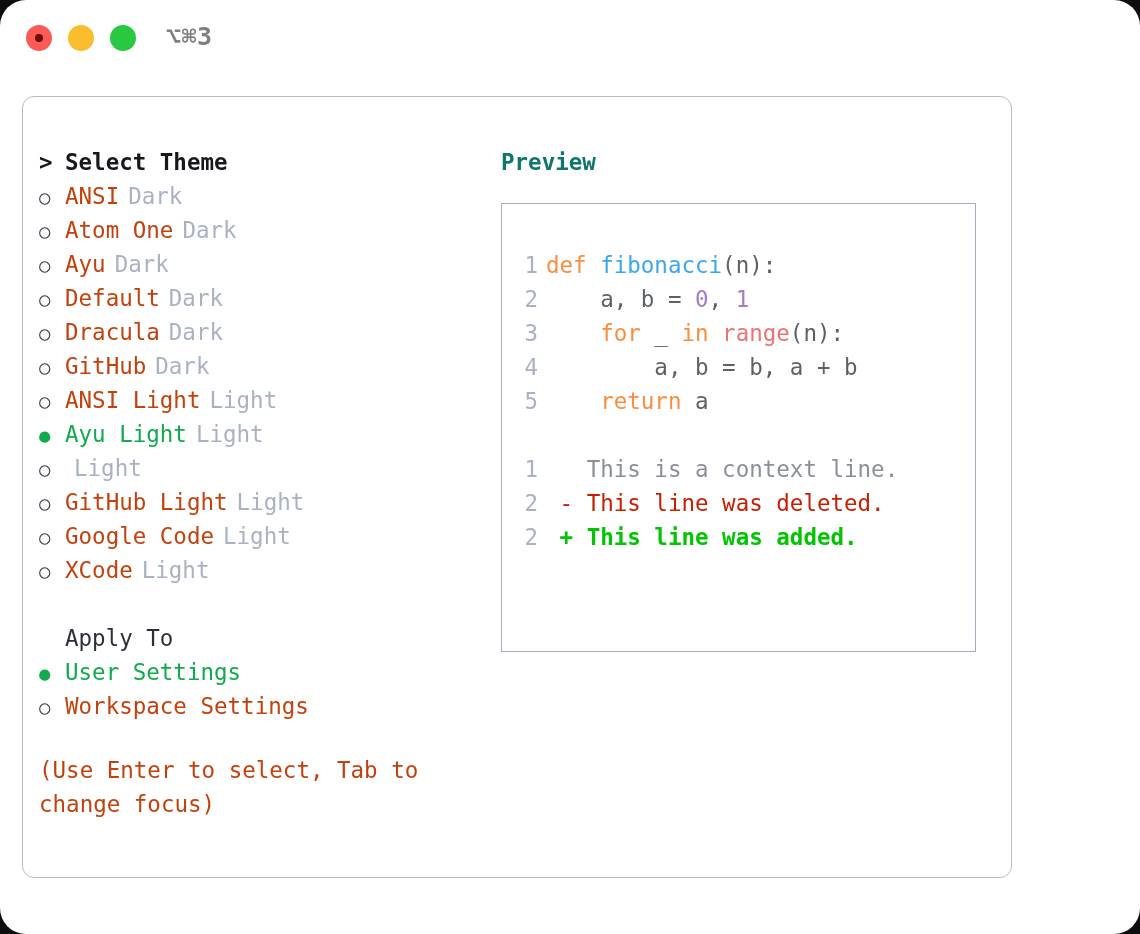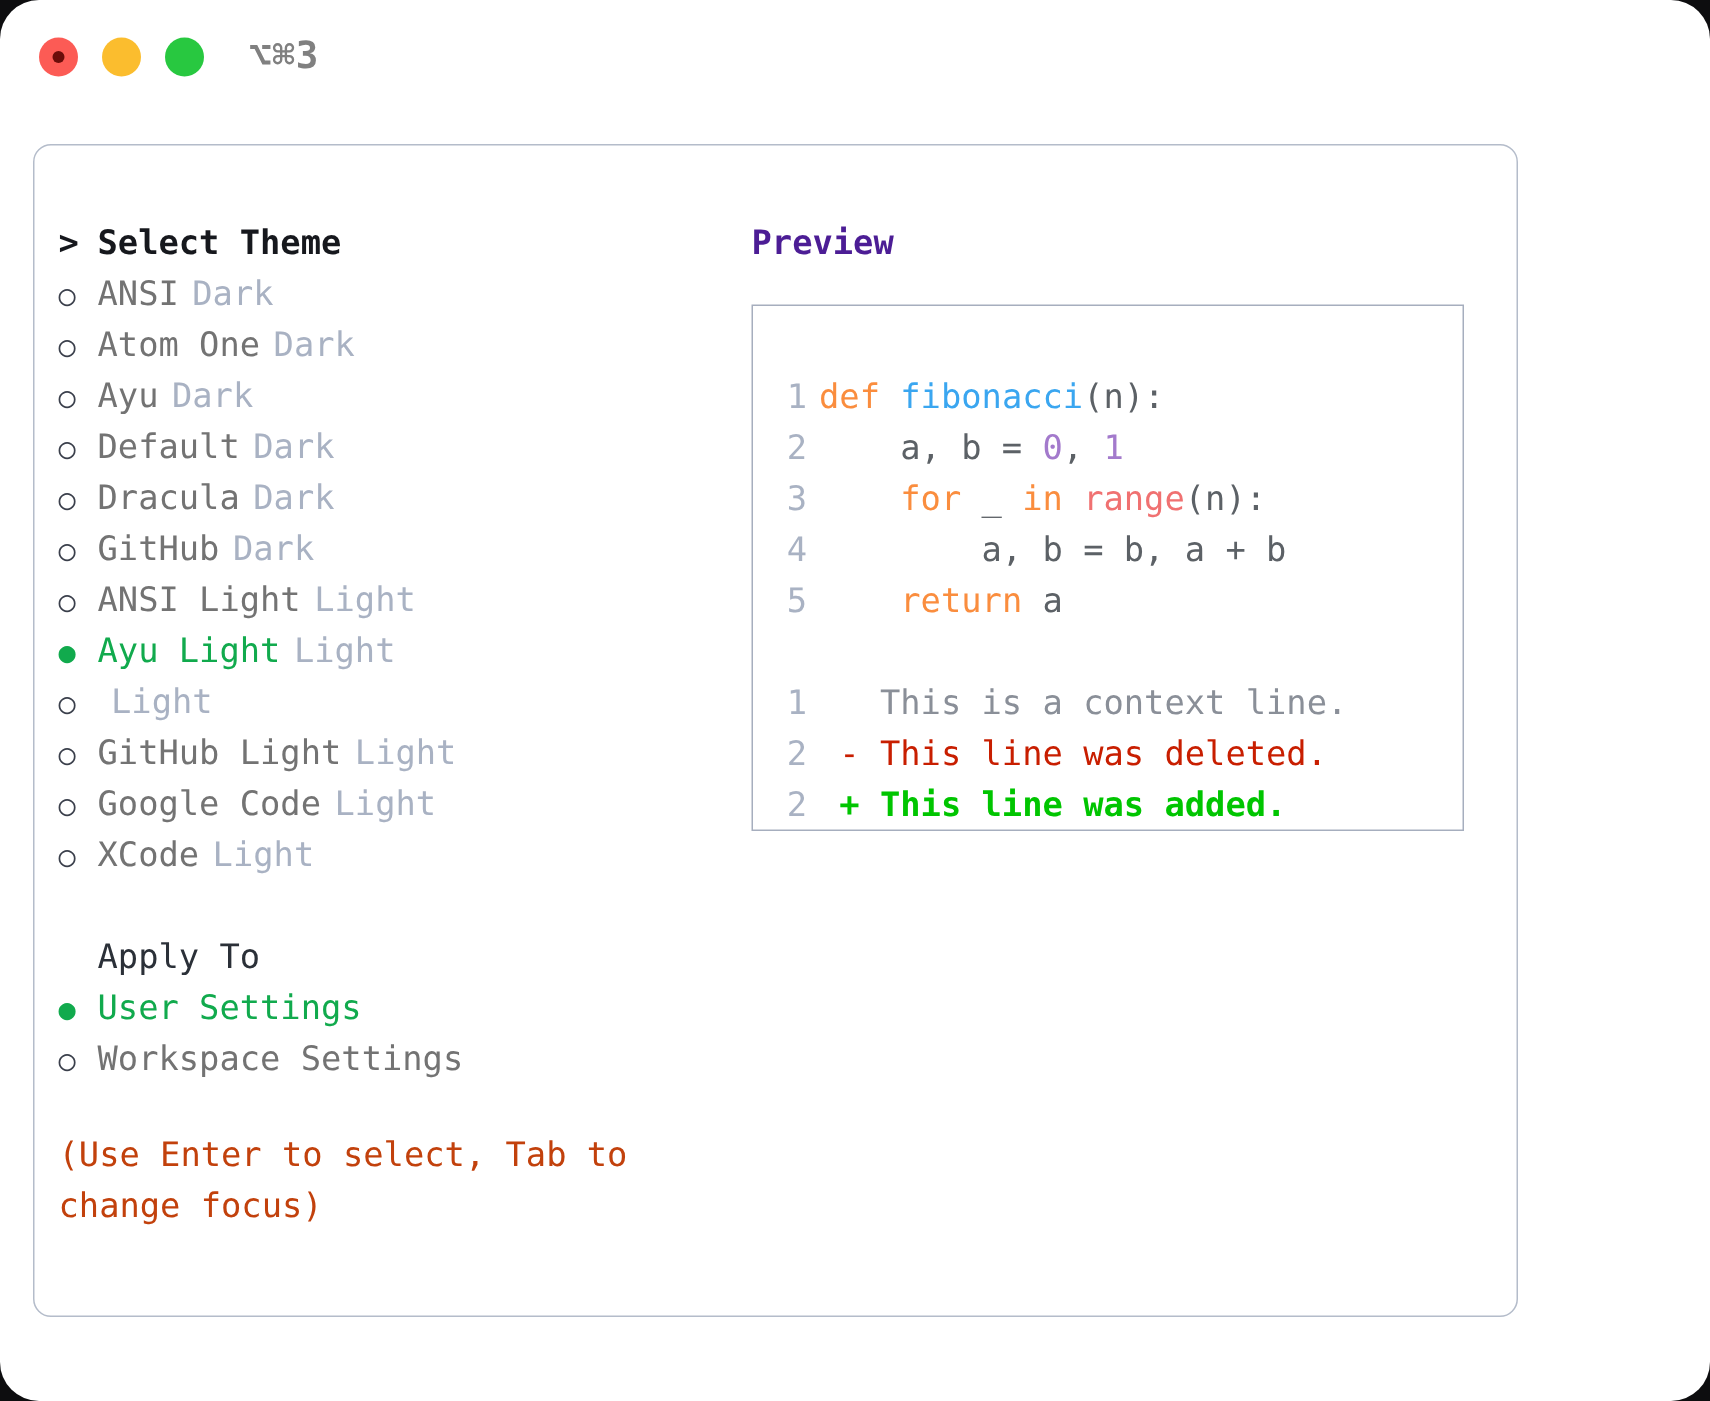--- a/index.html
+++ b/index.html
@@ -105,21 +105,21 @@
   }
   .row-heading {
     font-weight: bold;
     color: #16181d;
   }
   .row-subheading {
     color: #2b3038;
     text-align: center;
   }
   .item-name {
-    color: #737373;
+    color: #c2410c;
   }
   .item-name.sel {
     color: #11aa4d;
   }
   .item-variant {
     color: #a9b2c3;
     margin-left: 9px;
   }
   .spacer-row { height: 34px; }
 
@@ -133,28 +133,28 @@
 
   
   .right-col {
     position: absolute;
     left: 478px; top: 48px;
     width: 480px;
   }
   .preview-title {
     font-size: 22.5px;
     font-weight: bold;
-    color: #4c1d95;
+    color: #0f766e;
     line-height: 34px;
     white-space: pre;
   }
   .preview-box {
     margin-top: 24px;
     width: 475px;
-    height: 351px;
+    height: 449px;
     box-sizing: border-box;
     border: 1.6px solid #a6aebe;
     background: #ffffff;
     padding: 44px 0 0 14px;
   }
   .code-line {
     font-size: 22.5px;
     line-height: 34px;
     white-space: pre;
   }

